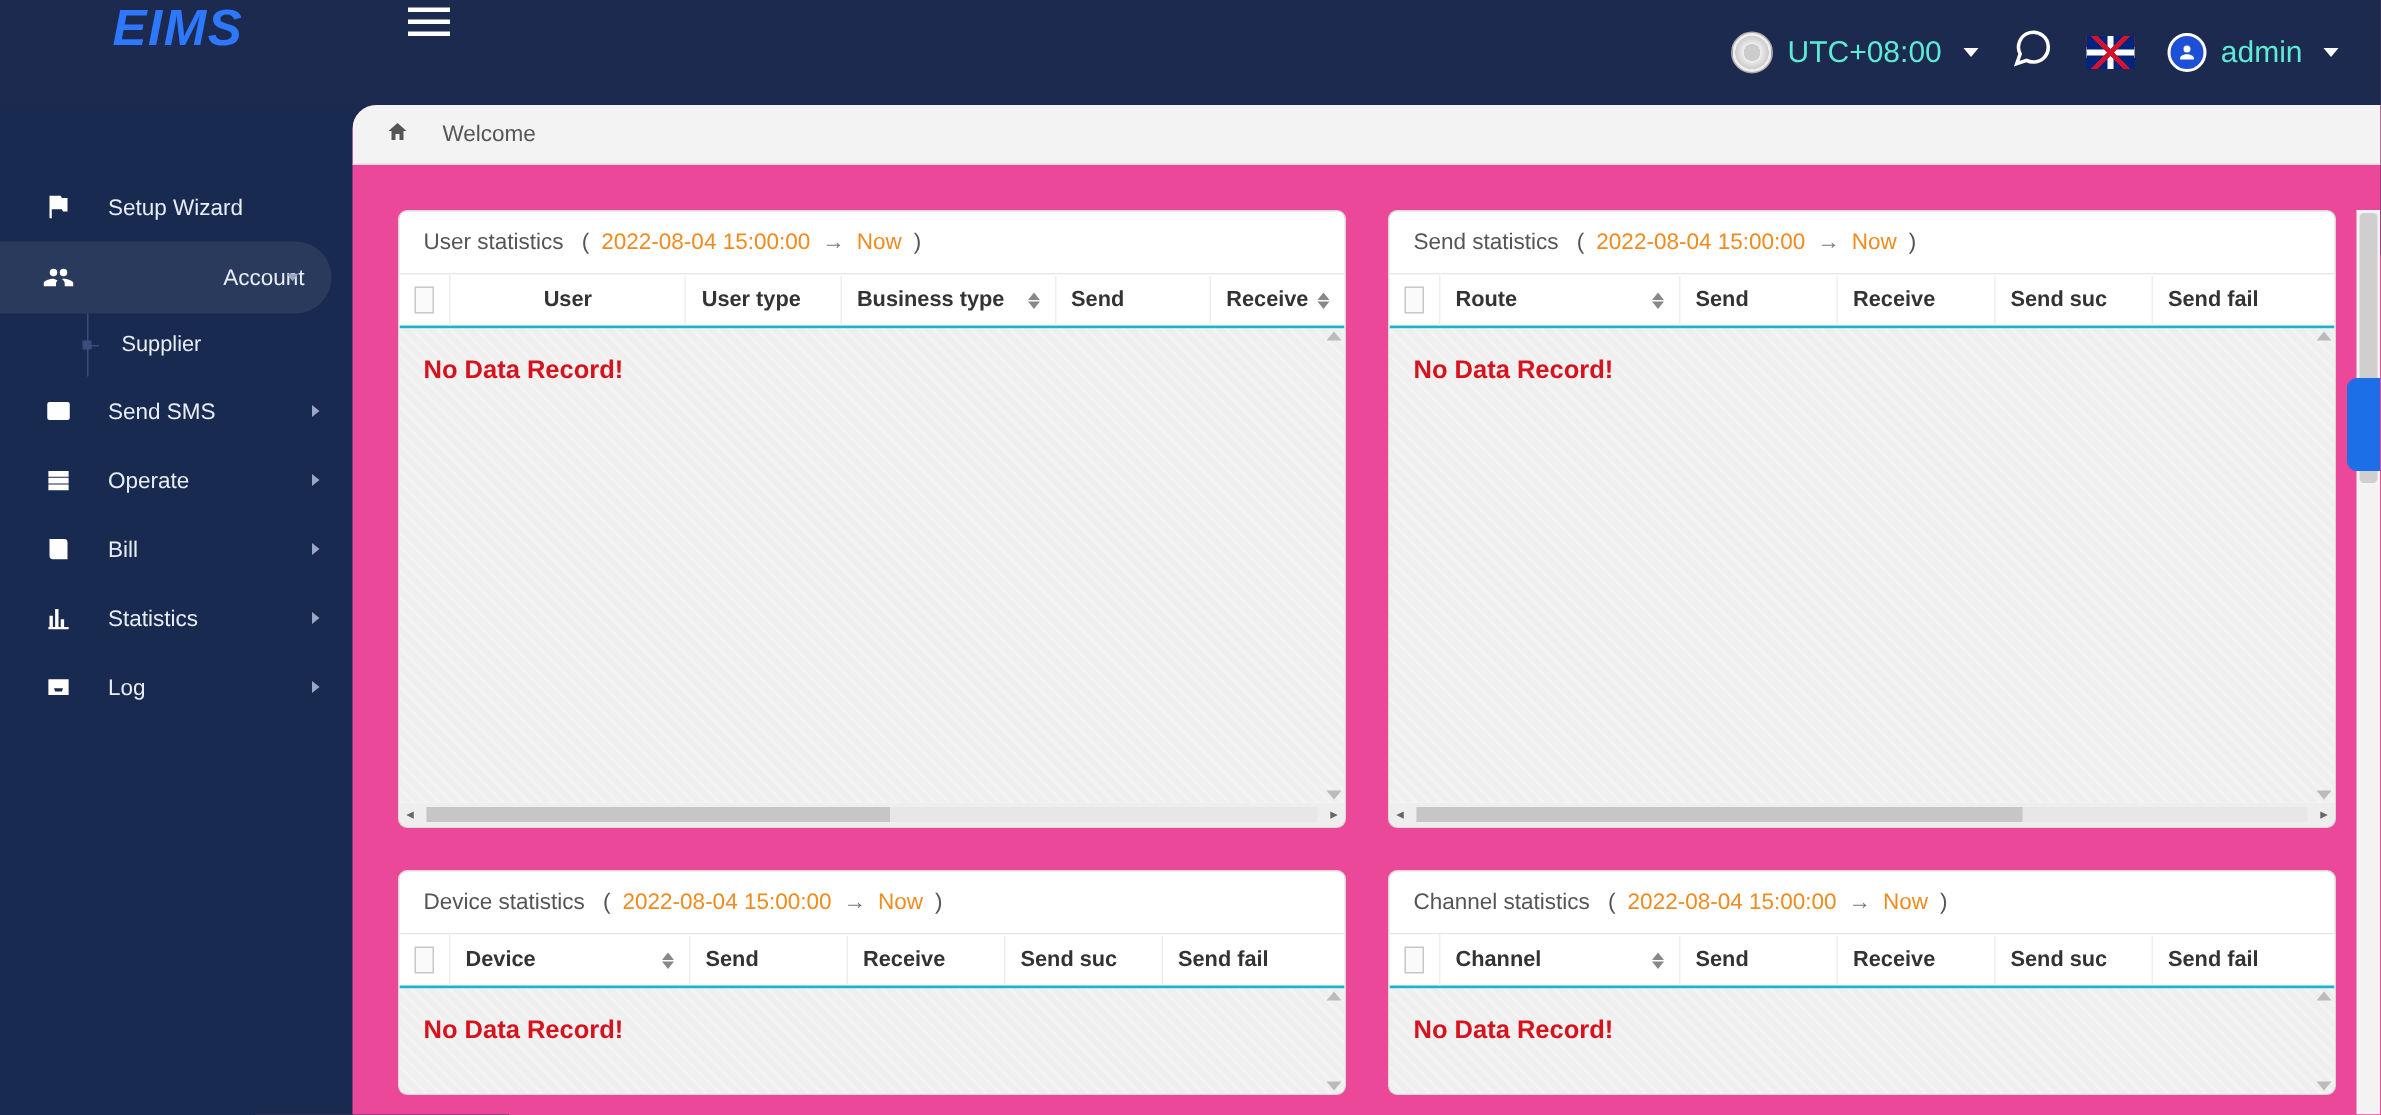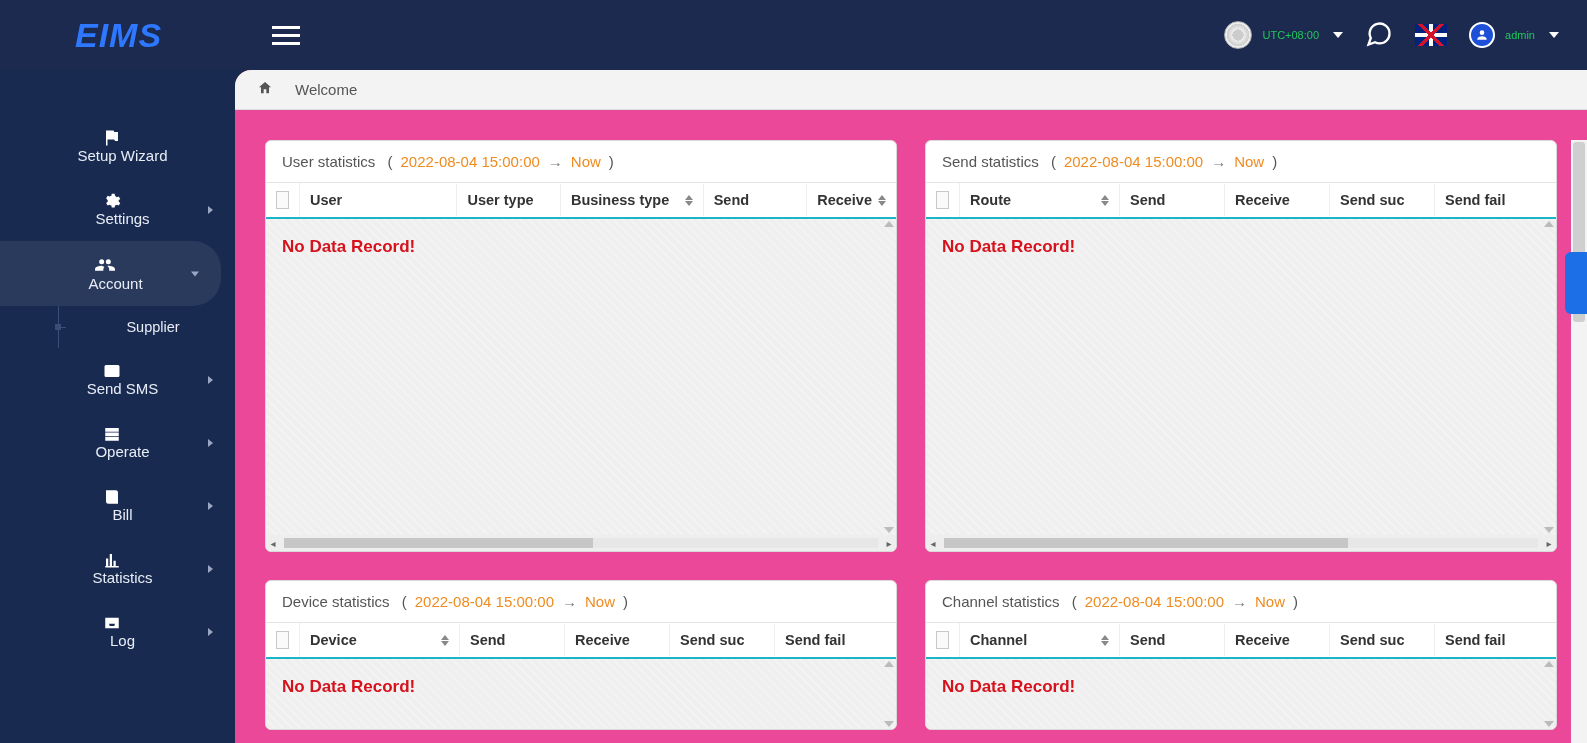--- a/index.html
+++ b/index.html
@@ -1,25 +1,25 @@
 <!DOCTYPE html>
 <html><head>
 <meta charset="utf-8">
 <style>
   * { box-sizing: border-box; margin: 0; padding: 0; }
   html, body { width: 1587px; height: 743px; font-family: Arial, Helvetica, sans-serif; background: #182a50; overflow: hidden; }
   
   .topbar {
-    height: 70px; width: 100%; background: #1b2a4e; display: flex; align-items: center;
+    height: 70px; width: 100%; background: #1b2a4e; display: flex; 
     position: absolute; top: 0; left: 0; z-index: 10;
   }
   .logo { color: #2e77ff; font-size: 34px; font-weight: 700; font-style: italic; margin-left: 75px; letter-spacing: 1px; }
   .hamburger { margin-left: 110px; cursor: pointer; }
   .hamburger span { display: block; width: 28px; height: 3px; background: #fff; margin: 5px 0; }
-  .top-right { margin-left: auto; display: flex; align-items: center; gap: 22px; padding-right: 28px; color: #22c55e; font-size: 11px; }
+  .top-right { margin-left: auto; display: flex; align-items: center; gap: 22px; padding-right: 28px; color: #5eead4; font-size: 20px; }
   .tz-badge { width: 28px; height: 28px; border-radius: 50%; background: radial-gradient(circle,#ccc 30%,#eee 31%,#ccc 60%,#eee 61%); border: 1px solid #aaa;}
   .tz { display: flex; align-items: center; gap: 10px; cursor: pointer;}
   .caret { display:inline-block; width:0; height:0; border-left:5px solid transparent; border-right:5px solid transparent; border-top:6px solid #fff; margin-left:4px; vertical-align:middle;}
   .chat-icon svg { width: 28px; height: 28px; }
   .flag { width: 32px; height: 22px; background: linear-gradient(#cf142b 0 33%, #fff 33% 66%, #00247d 66% 100%); position: relative; overflow:hidden; }
   
   .flag::before, .flag::after { content:""; position:absolute; inset:0; }
   .flag::before { background: linear-gradient(45deg, transparent 42%, #fff 42% 58%, transparent 58%),
                               linear-gradient(-45deg, transparent 42%, #fff 42% 58%, transparent 58%); }
   .flag::after  { background: linear-gradient(45deg, transparent 46%, #cf142b 46% 54%, transparent 54%),
@@ -31,21 +31,21 @@
                   background-color: #00247d; }
   .user-chip { display:flex; align-items:center; gap:10px; cursor:pointer; }
   .avatar { width:26px; height:26px; border-radius:50%; background:#1d4fd7; display:flex; align-items:center; justify-content:center; border:2px solid #fff;}
   .avatar svg{ width:14px; height:14px; fill:#fff;}
   
   .sidebar {
     position:absolute; left:0; top:70px; bottom:0; width:235px; background:#182a50; padding-top:45px;
   }
   .nav-item, .sub-item {
     display:flex; align-items:center; color:#e8ecf5; font-size:15px;
-    padding: 14px 18px 14px 28px; cursor:pointer; position:relative;flex-direction:column;
+    padding: 14px 18px 14px 28px; cursor:pointer; position:relative;
   }
   .nav-item .icon { width:22px; margin-right:22px; display:flex; align-items:center; justify-content:center;}
   .nav-item .icon svg, .nav-item .icon span { fill:#fff; color:#fff; }
   .nav-item.has-sub::after{
     content:""; position:absolute; right:22px; top:50%; transform:translateY(-50%);
     width:0;height:0;border-top:4px solid transparent;border-bottom:4px solid transparent;border-left:5px solid #9aa6c4;
   }
   .nav-item.active{
     background: rgba(255,255,255,0.08); border-radius: 0 28px 28px 0; margin-right:14px;justify-content:space-between;
   }
@@ -155,28 +155,20 @@
 
 <div class="sidebar">
   <div class="nav-item">
     <span class="icon">
         <svg viewBox="0 0 24 24" width="18" height="18" fill="#fff">
           <path d="M4 2v20h2v-8h9l1 2h4V4h-5l-1-2H4z"></path>
         </svg>
       </span>
     <span>Setup Wizard</span>
   </div>
-  <div class="nav-item has-sub">
-    <span class="icon">
-        <svg viewBox="0 0 24 24" width="18" height="18" fill="#fff">
-          <path d="M12 8a4 4 0 1 0 4 4 4 4 0 0 0-4-4zm9 4a7.9 7.9 0 0 0-.1-1l2.1-1.6-2-3.4-2.5 1A8 8 0 0 0 16 5l-.4-2.7h-4L11.2 5a8 8 0 0 0-2.5 1l-2.5-1-2 3.4L6.3 11a7.9 7.9 0 0 0 0 2l-2.1 1.6 2 3.4 2.5-1a8 8 0 0 0 2.5 1l.4 2.7h4l.4-2.7a8 8 0 0 0 2.5-1l2.5 1 2-3.4L20.9 13a7.9 7.9 0 0 0 .1-1z"></path>
-        </svg>
-      </span>
-    <span>Settings</span>
-  </div>
   <div class="nav-item has-sub active">
     <span class="icon">
         <svg viewBox="0 0 24 24" width="20" height="20" fill="#fff">
           <path d="M8 11a3 3 0 1 0-3-3 3 3 0 0 0 3 3zm8 0a3 3 0 1 0-3-3 3 3 0 0 0 3 3zM8 13c-2.7 0-8 1.3-8 4v2h10v-2c0-1 .5-1.9 1.3-2.6A13.8 13.8 0 0 0 8 13zm8 0c-.4 0-.9 0-1.3.1 1.3.9 2.3 2.1 2.3 3.9v2h7v-2c0-2.7-5.3-4-8-4z"></path>
         </svg>
       </span>
     <span>Account</span>
   </div>
   <div class="sub-tree">
     <div class="sub-item">
@@ -244,21 +236,21 @@
           <span>&nbsp;(</span>
           <span class="dates">2022-08-04 15:00:00</span>
           <span class="arrow">→</span>
           <span class="dates">Now</span>
           <span>)</span>
         </div>
         <div class="table-head">
           <div class="th" style="width:34px;">
               <span class="cb"></span>
             </div>
-          <div class="th" style="width:160px;">
+          <div class="th" style="width:160px;justify-content:center;">
               <span>User</span>
             </div>
           <div class="th" style="width:105px;align-items:flex-end;">
               <span>User type</span>
             </div>
           <div class="th" style="width:145px;">
               <span>Business type</span>
               <span class="sort">
                 <span class="up"></span>
                 <span class="down"></span>

